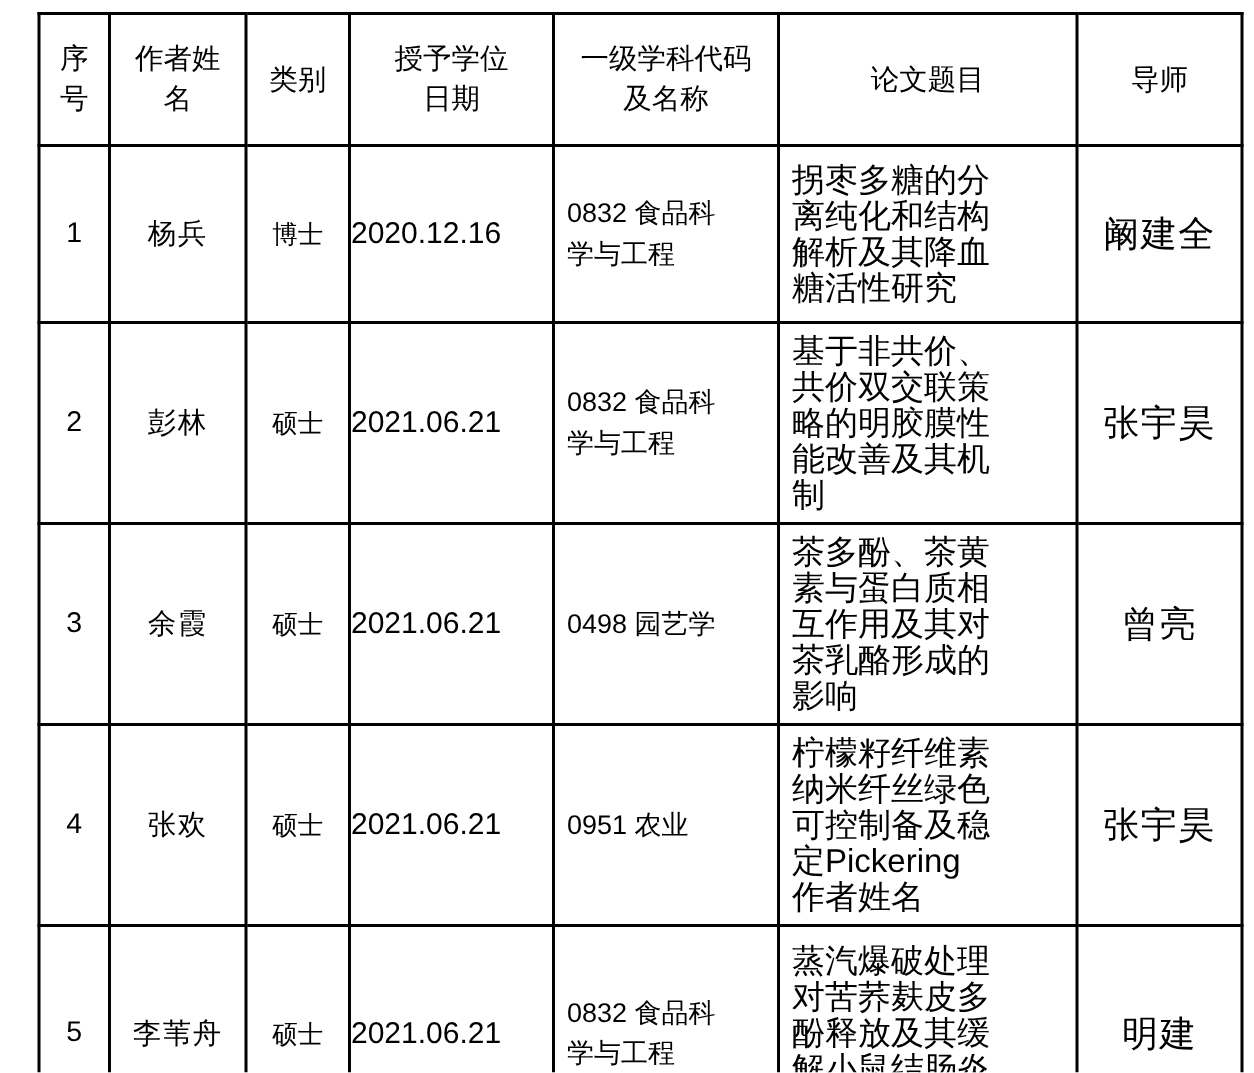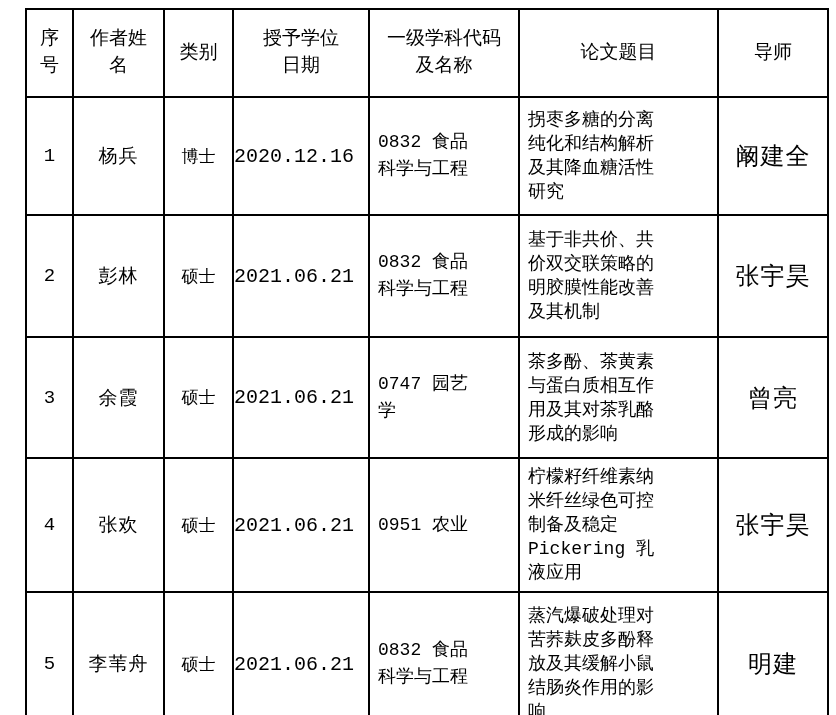--- a/index.html
+++ b/index.html
@@ -2,21 +2,21 @@
 <html><head>
 <meta charset="utf-8">
 <style>
   * { margin: 0; padding: 0; box-sizing: border-box; }
   html, body { background: #ffffff; }
   .page {
     position: relative;
     width: 836px;
     height: 715px;
     background: #ffffff;
-    font-family: Liberation Mono, monospace;
+    font-family: Liberation Sans, sans-serif;
     color: #000000;
     overflow: hidden;
   }
   table.thesis-table {
     position: absolute;
     left: 25px;
     top: 8px;
     width: 802px;
     border-collapse: collapse;
     table-layout: fixed;
@@ -77,21 +77,21 @@
     font-size: 20px;
   }
   td.c-disc {
     text-align: left;
     font-size: 18px;
     line-height: 27px;
     padding: 0 40px 0 8px;
   }
   td.c-title {
     text-align: left;
-    font-size: 18px;
+    font-size: 22px;
     line-height: 24px;
     padding: 6px 50px 6px 8px;
   }
   td.c-advisor {
     text-align: center;
     font-size: 24px;
     letter-spacing: 1px;
     border-radius: 30px;
   }
 </style>
@@ -139,32 +139,32 @@
     <td class="c-disc">0832 食品科学与工程</td>
     <td class="c-title">基于非共价、共价双交联策略的明胶膜性能改善及其机制</td>
     <td class="c-advisor">张宇昊</td>
   </tr>
 
   <tr>
     <td class="c-no">3</td>
     <td class="c-author">余霞</td>
     <td class="c-cat">硕士</td>
     <td class="c-date">2021.06.21</td>
-    <td class="c-disc">0747 园艺学</td>
+    <td class="c-disc">0498 园艺学</td>
     <td class="c-title">茶多酚、茶黄素与蛋白质相互作用及其对茶乳酪形成的影响</td>
     <td class="c-advisor">曾亮</td>
   </tr>
 
   <tr>
     <td class="c-no">4</td>
     <td class="c-author">张欢</td>
     <td class="c-cat">硕士</td>
     <td class="c-date">2021.06.21</td>
     <td class="c-disc">0951 农业</td>
-    <td class="c-title">柠檬籽纤维素纳米纤丝绿色可控制备及稳定Pickering 乳液应用</td>
+    <td class="c-title">柠檬籽纤维素纳米纤丝绿色可控制备及稳定Pickering 作者姓名</td>
     <td class="c-advisor">张宇昊</td>
   </tr>
 
   <tr>
     <td class="c-no">5</td>
     <td class="c-author">李苇舟</td>
     <td class="c-cat">硕士</td>
     <td class="c-date">2021.06.21</td>
     <td class="c-disc">0832 食品科学与工程</td>
     <td class="c-title">蒸汽爆破处理对苦荞麸皮多酚释放及其缓解小鼠结肠炎作用的影响</td>

